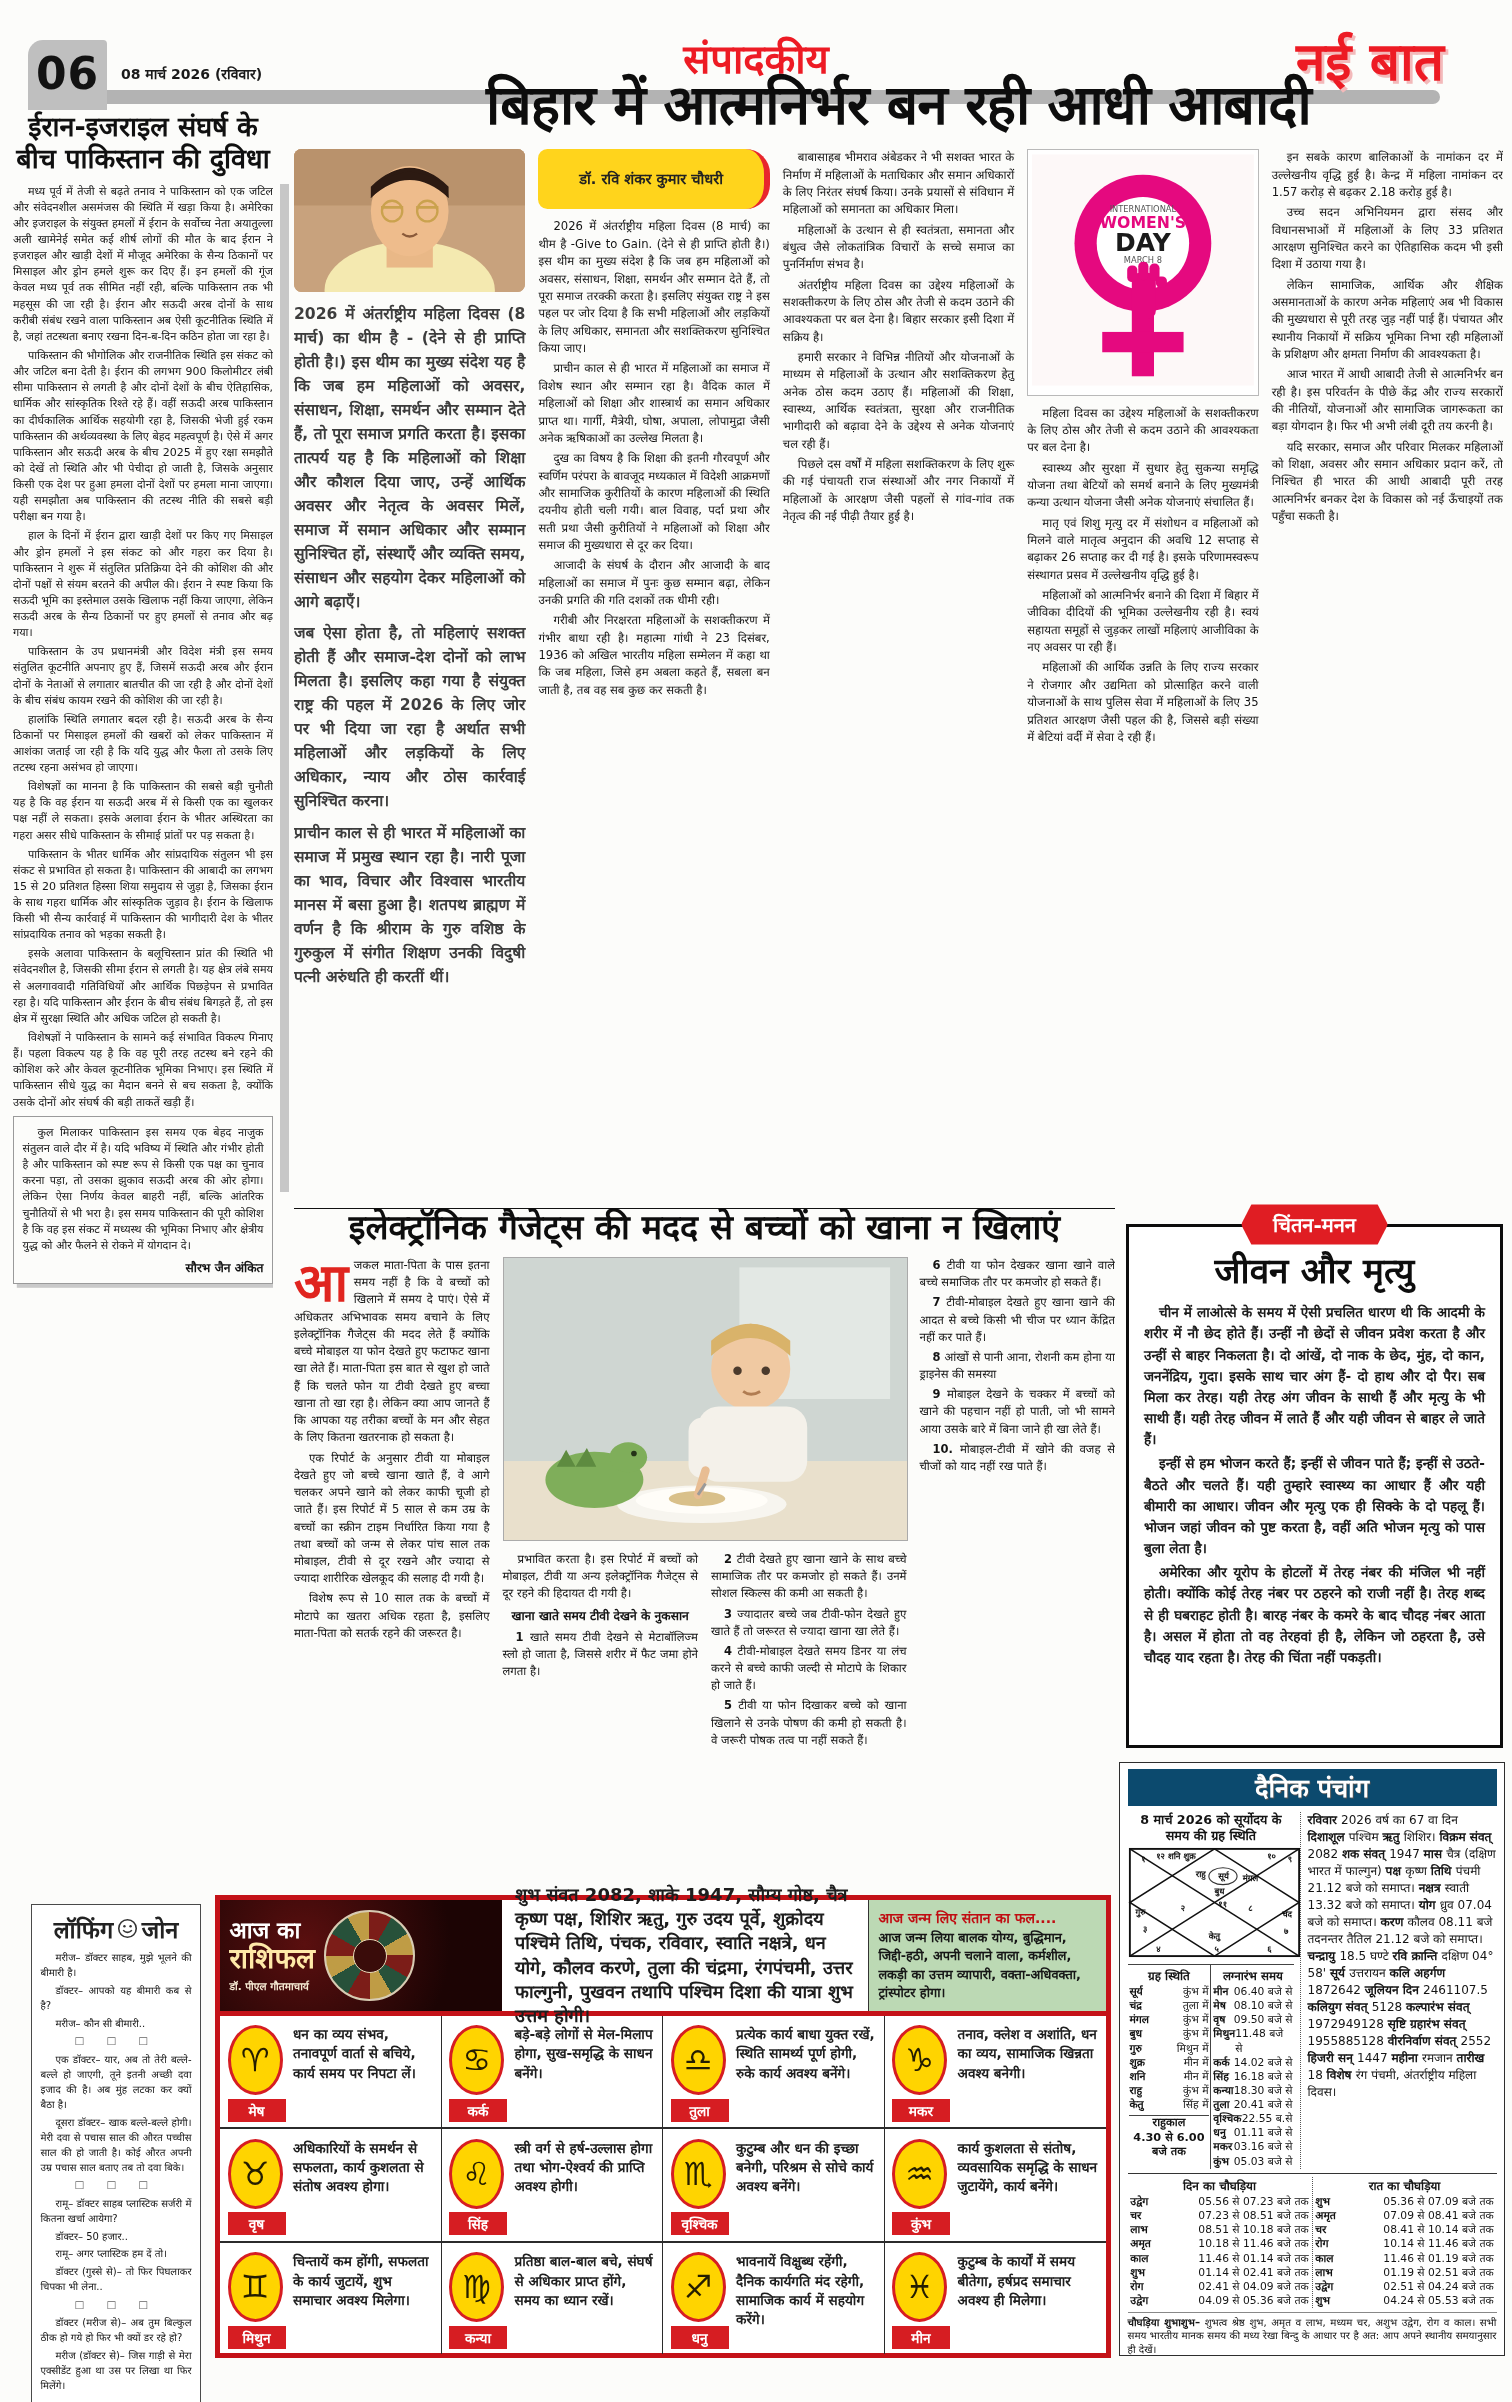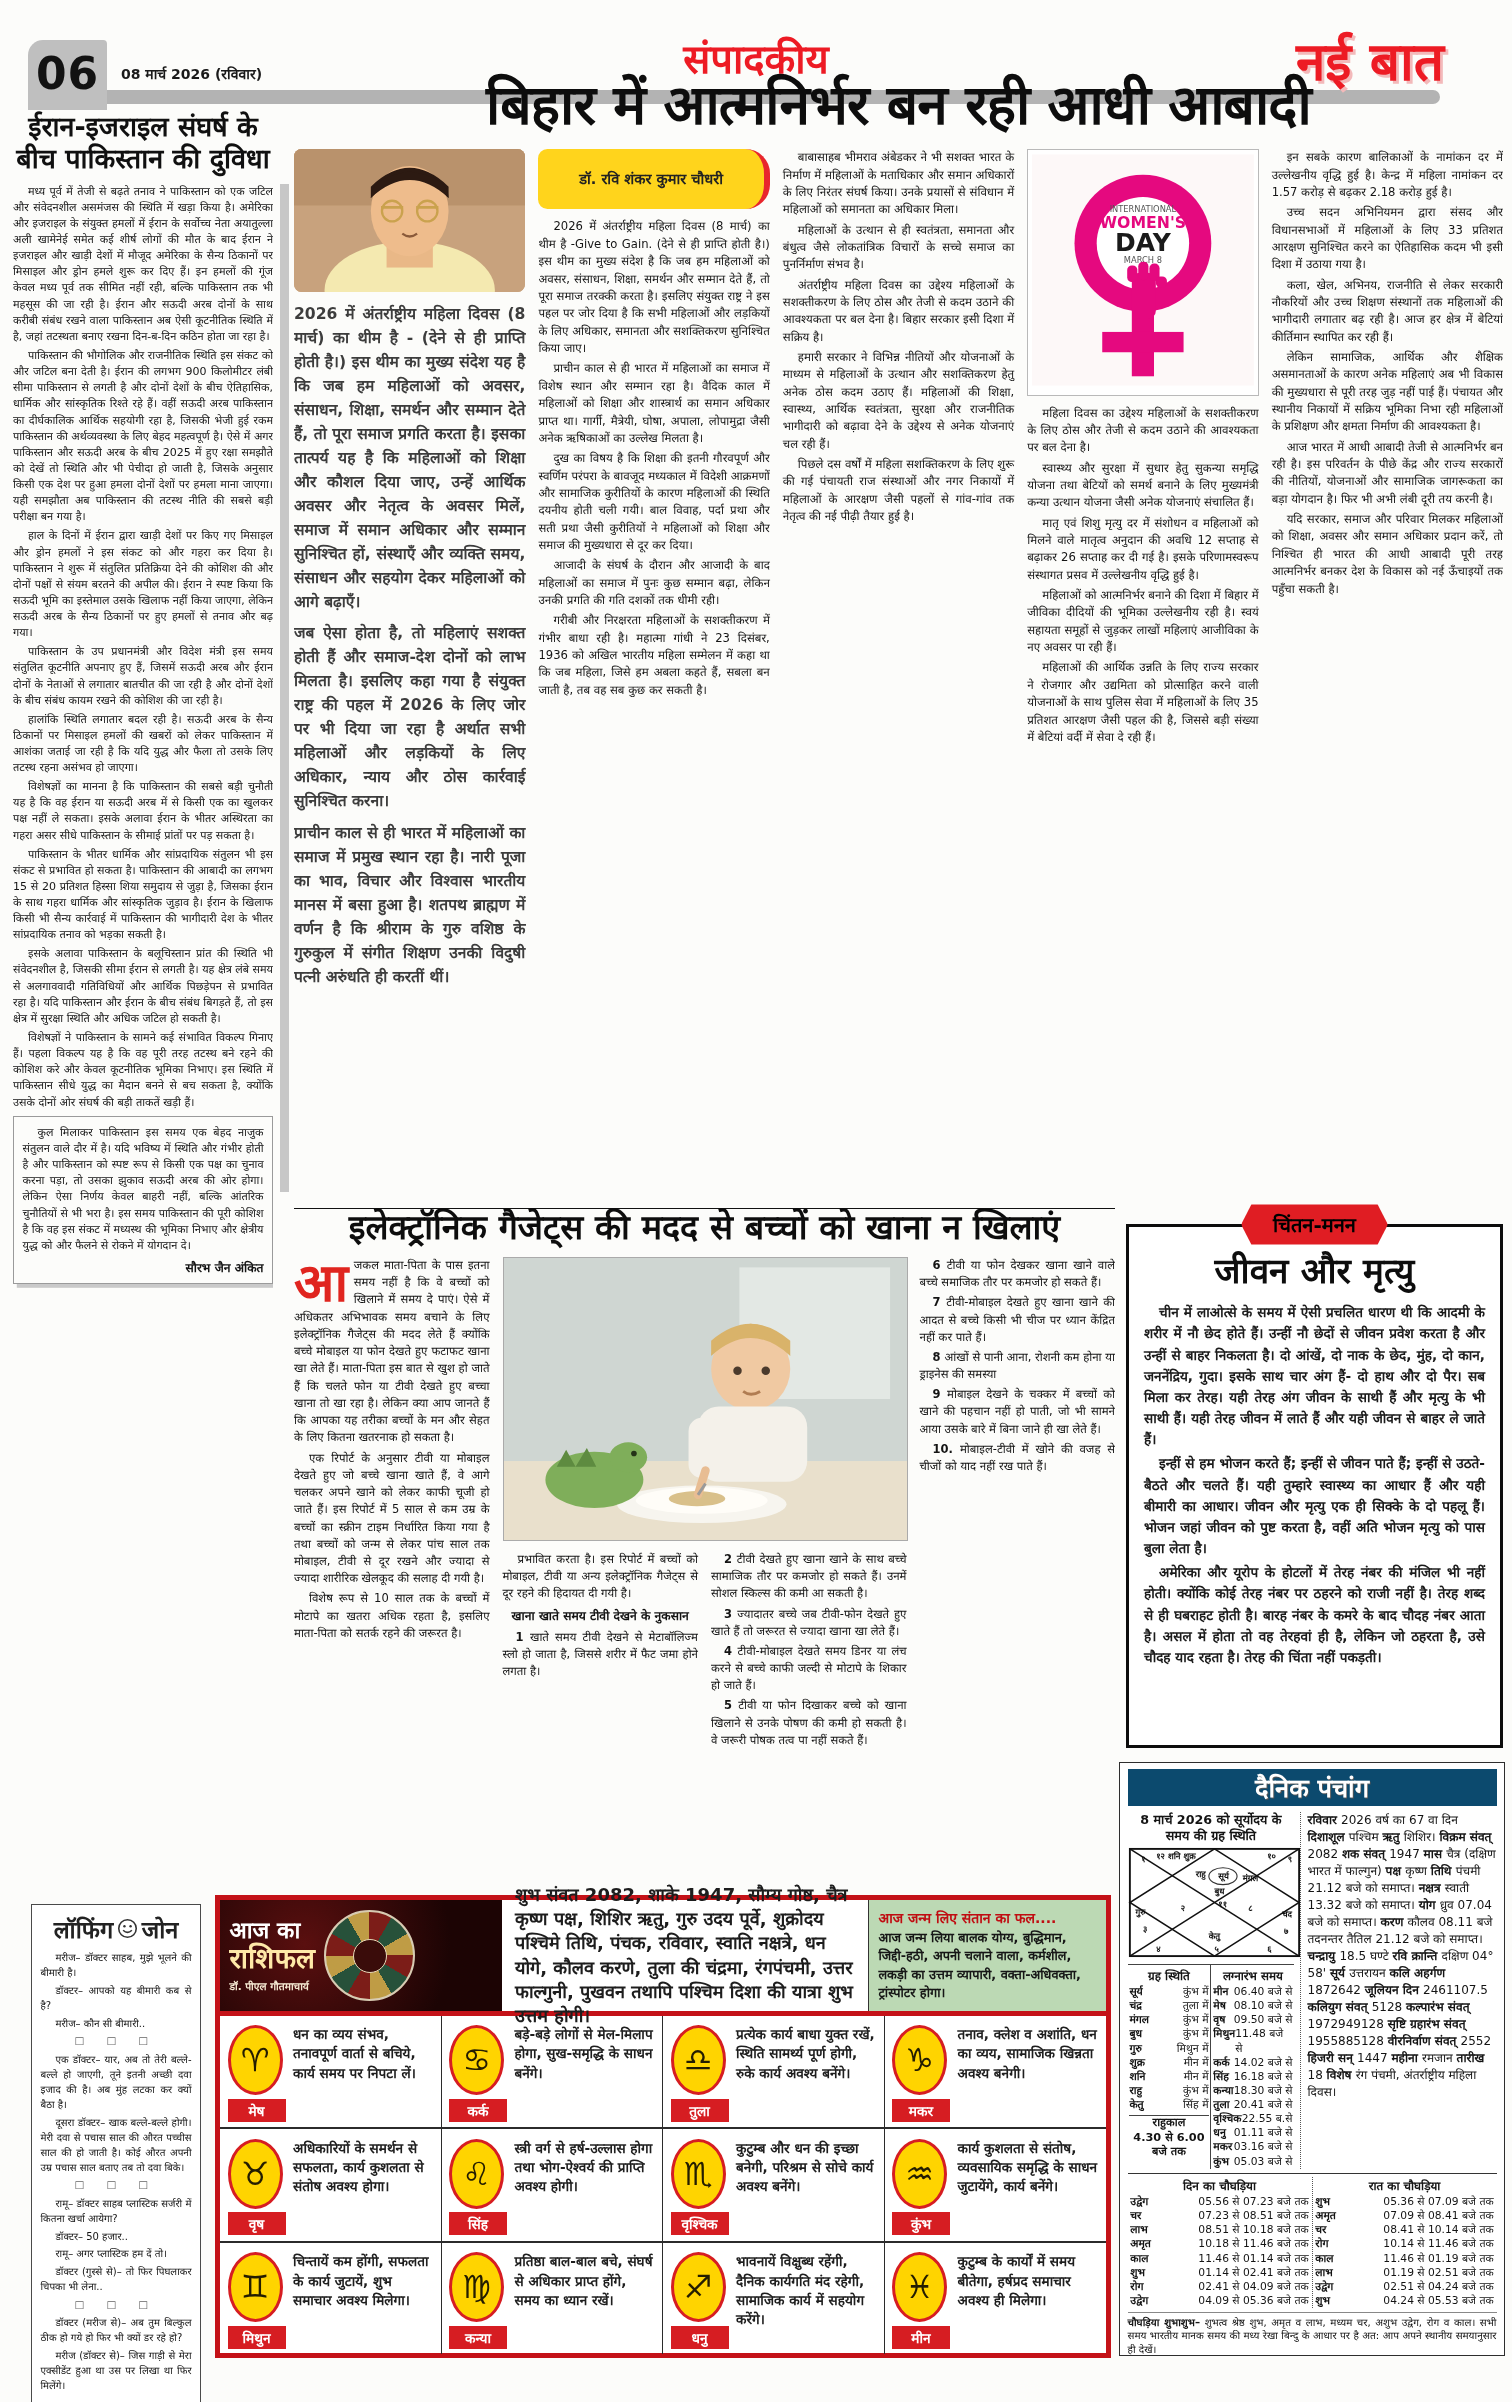--- a/index.html
+++ b/index.html
@@ -31,21 +31,21 @@
   .ma-col{flex:1;font-size:11.6px;line-height:1.5;text-align:justify;}
   .author-photo{width:100%;height:143px;border-radius:7.5px;overflow:hidden;background:#caa27a;}
   .lede-wrap{margin-top:9.4px;}
   .lede-p{font-size:15.6px;font-weight:700;color:#3d3d3d;line-height:1.54;text-indent:0;margin-bottom:7.5px;}
   .author-badge{background:#ffd41c;border-right:6.6px solid #e8262d;border-radius:9.4px 24.5px 24.5px 9.4px;
                 padding:19px 7.5px;text-align:center;font-weight:900;font-size:14.6px;color:#222;margin-bottom:9.4px;}
   .womens-fig{border:0.9px solid #b9b9b9;background:#fff;padding:3.8px;margin-bottom:8.5px;}
   
   .ch-box{position:absolute;left:1126px;top:1224px;width:377px;height:524px;border:3.8px solid #0c0c0c;
           background:#fff;padding:15px 15px 7.5px;box-sizing:border-box;}
-  .ch-ribbon{position:absolute;left:50%;top:-22.6px;transform:translateX(-50%);background:#e01d23;color:#000000;
+  .ch-ribbon{position:absolute;left:50%;top:-22.6px;transform:translateX(-50%);background:#e01d23;color:#ffffff;
              font-weight:900;font-size:20px;padding:6.6px 32px;white-space:nowrap;
              clip-path:polygon(0% 50%,7% 0%,93% 0%,100% 50%,93% 100%,7% 100%);}
   .ch-box h3{margin:3.8px 0 9.4px;font-size:35px;font-weight:900;text-align:center;color:#0d0d0d;}
   .ch-body{font-size:13.6px;font-weight:600;line-height:1.56;text-align:justify;color:#1b1b1b;}
   
   .ga{position:absolute;left:294px;top:1208px;width:821px;border-top:1.9px solid #111;padding-top:1px;}
   .ga h2{margin:0;font-size:34px;font-weight:900;text-align:center;line-height:1.05;color:#0d0d0d;}
   .ga-cols{display:flex;gap:13px;margin-top:11.3px;height:606px;overflow:hidden;position:relative;}
   .ga-col{flex:1;font-size:11.5px;line-height:1.5;text-align:justify;}
   .ga-col.padded{padding-top:294px;}
@@ -217,21 +217,20 @@
             <p>महिला दिवस का उद्देश्य महिलाओं के सशक्तीकरण के लिए ठोस और तेजी से कदम उठाने की आवश्यकता पर बल देना है।</p>
             <p>स्वास्थ्य और सुरक्षा में सुधार हेतु सुकन्या समृद्धि योजना तथा बेटियों को समर्थ बनाने के लिए मुख्यमंत्री कन्या उत्थान योजना जैसी अनेक योजनाएं संचालित हैं।</p>
             <p>मातृ एवं शिशु मृत्यु दर में संशोधन व महिलाओं को मिलने वाले मातृत्व अनुदान की अवधि 12 सप्ताह से बढ़ाकर 26 सप्ताह कर दी गई है। इसके परिणामस्वरूप संस्थागत प्रसव में उल्लेखनीय वृद्धि हुई है।</p>
             <p>महिलाओं को आत्म­निर्भर बनाने की दिशा में बिहार में जीविका दीदियों की भूमिका उल्लेखनीय रही है। स्वयं सहायता समूहों से जुड़कर लाखों महिलाएं आजीविका के नए अवसर पा रही हैं।</p>
             <p>महिलाओं की आर्थिक उन्नति के लिए राज्य सरकार ने रोजगार और उद्यमिता को प्रोत्साहित करने वाली योजनाओं के साथ पुलिस सेवा में महिलाओं के लिए 35 प्रतिशत आरक्षण जैसी पहल की है, जिससे बड़ी संख्या में बेटियां वर्दी में सेवा दे रही हैं।</p>
           </div>
       </div>
       <div class="ma-col">
           <p>इन सबके कारण बालिकाओं के नामांकन दर में उल्लेखनीय वृद्धि हुई है। केन्द्र में महिला नामांकन दर 1.57 करोड़ से बढ़कर 2.18 करोड़ हुई है।</p>
           <p>उच्च सदन अभिनियमन द्वारा संसद और विधानसभाओं में महिलाओं के लिए 33 प्रतिशत आरक्षण सुनिश्चित करने का ऐतिहासिक कदम भी इसी दिशा में उठाया गया है।</p>
-          <p>कला, खेल, अभिनय, राजनीति से लेकर सरकारी नौकरियों और उच्च शिक्षण संस्थानों तक महिलाओं की भागीदारी लगातार बढ़ रही है। आज हर क्षेत्र में बेटियां कीर्तिमान स्थापित कर रही हैं।</p>
           <p>लेकिन सामाजिक, आर्थिक और शैक्षिक असमानताओं के कारण अनेक महिलाएं अब भी विकास की मुख्यधारा से पूरी तरह जुड़ नहीं पाई हैं। पंचायत और स्थानीय निकायों में सक्रिय भूमिका निभा रही महिलाओं के प्रशिक्षण और क्षमता निर्माण की आवश्यकता है।</p>
           <p>आज भारत में आधी आबादी तेजी से आत्मनिर्भर बन रही है। इस परिवर्तन के पीछे केंद्र और राज्य सरकारों की नीतियों, योजनाओं और सामाजिक जागरूकता का बड़ा योगदान है। फिर भी अभी लंबी दूरी तय करनी है।</p>
           <p>यदि सरकार, समाज और परिवार मिलकर महिलाओं को शिक्षा, अवसर और समान अधिकार प्रदान करें, तो निश्चित ही भारत की आधी आबादी पूरी तरह आत्मनिर्भर बनकर देश के विकास को नई ऊँचाइयों तक पहुँचा सकती है।</p>
         </div>
     </div>
   </section>
 
   <aside class="ch-box">
     <div class="ch-ribbon">चिंतन-मनन</div>
     <h3>जीवन और मृत्यु</h3>

